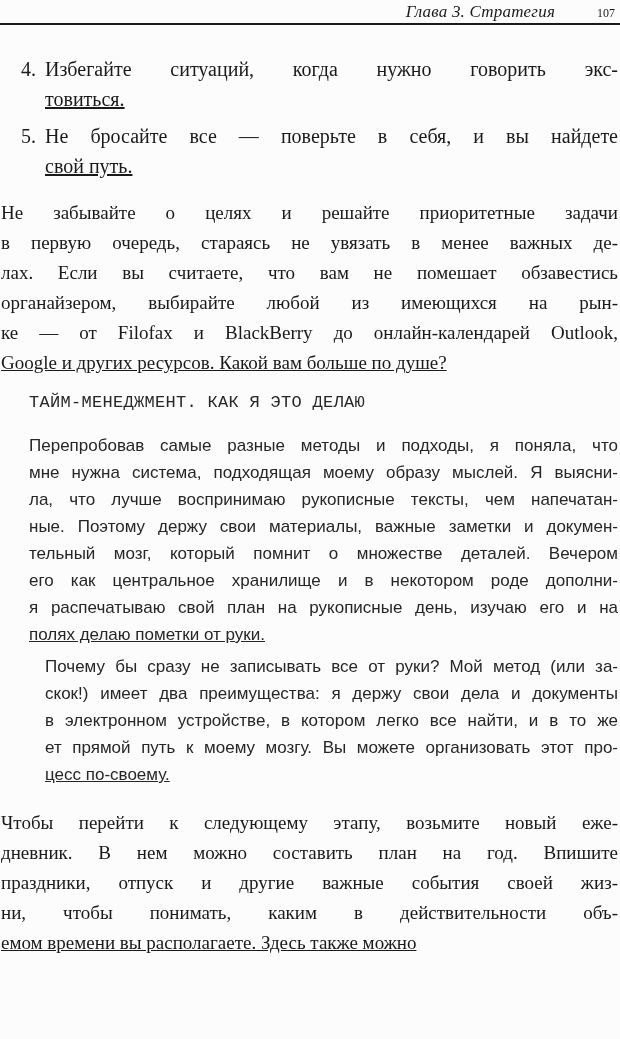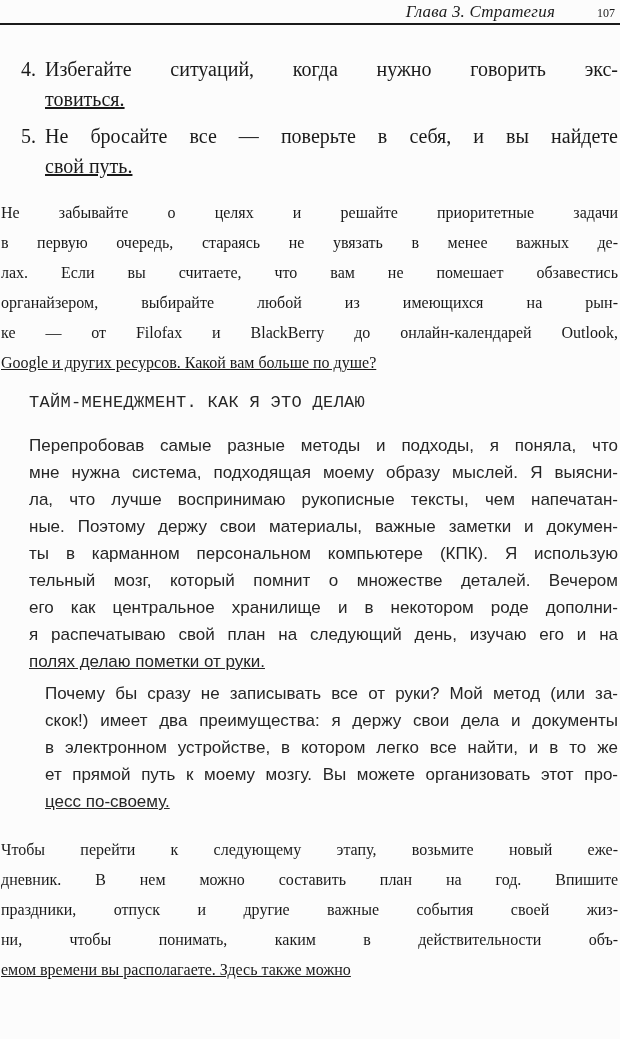--- a/index.html
+++ b/index.html
@@ -57,21 +57,21 @@
     display: flex;
     margin-left: 20px;
     font-size: 20px;
     line-height: 30px;
   }
   .list-item .num { flex: none; width: 24px; }
   .list-item .lines { flex: 1; min-width: 0; }
 
   
   .para.serif {
-    font-size: 16px;
+    font-size: 19px;
     line-height: 30px;
   }
   
   .para.sans {
     font-family: "Liberation Sans", sans-serif;
     font-size: 17px;
     line-height: 27px;
     margin-left: 28px;
     color: var(--ink-sans);
   }
@@ -123,24 +123,23 @@
         <div class="ln">органайзером, выбирайте любой из имеющихся на рын-</div>
         <div class="ln">ке — от Filofax и BlackBerry до онлайн-календарей Outlook,</div>
         <div class="ln last">Google и других ресурсов. Какой вам больше по душе?</div>
       </div>
       <div class="box-heading b3">ТАЙМ-МЕНЕДЖМЕНТ. КАК Я ЭТО ДЕЛАЮ</div>
       <div class="para sans b4">
         <div class="ln">Перепробовав самые разные методы и подходы, я поняла, что</div>
         <div class="ln">мне нужна система, подходящая моему образу мыслей. Я выясни-</div>
         <div class="ln">ла, что лучше воспринимаю рукописные тексты, чем напечатан-</div>
         <div class="ln">ные. Поэтому держу свои материалы, важные заметки и докумен-</div>
-        <div class="ln">ты в карманном персональном компьютере (КПК). Я использую</div>
         <div class="ln">тельный мозг, который помнит о множестве деталей. Вечером</div>
         <div class="ln">его как центральное хранилище и в некотором роде дополни-</div>
-        <div class="ln">я распечатываю свой план на следующий день, изучаю его и на</div>
+        <div class="ln">я распечатываю свой план на рукописные день, изучаю его и на</div>
         <div class="ln last">полях делаю пометки от руки.</div>
       </div>
       <div class="para sans b5">
         <div class="ln">Почему бы сразу не записывать все от руки? Мой метод (или за-</div>
         <div class="ln">скок!) имеет два преимущества: я держу свои дела и документы</div>
         <div class="ln">в электронном устройстве, в котором легко все найти, и в то же</div>
         <div class="ln">ет прямой путь к моему мозгу. Вы можете организовать этот про-</div>
         <div class="ln last">цесс по-своему.</div>
       </div>
       <div class="para serif b6">

